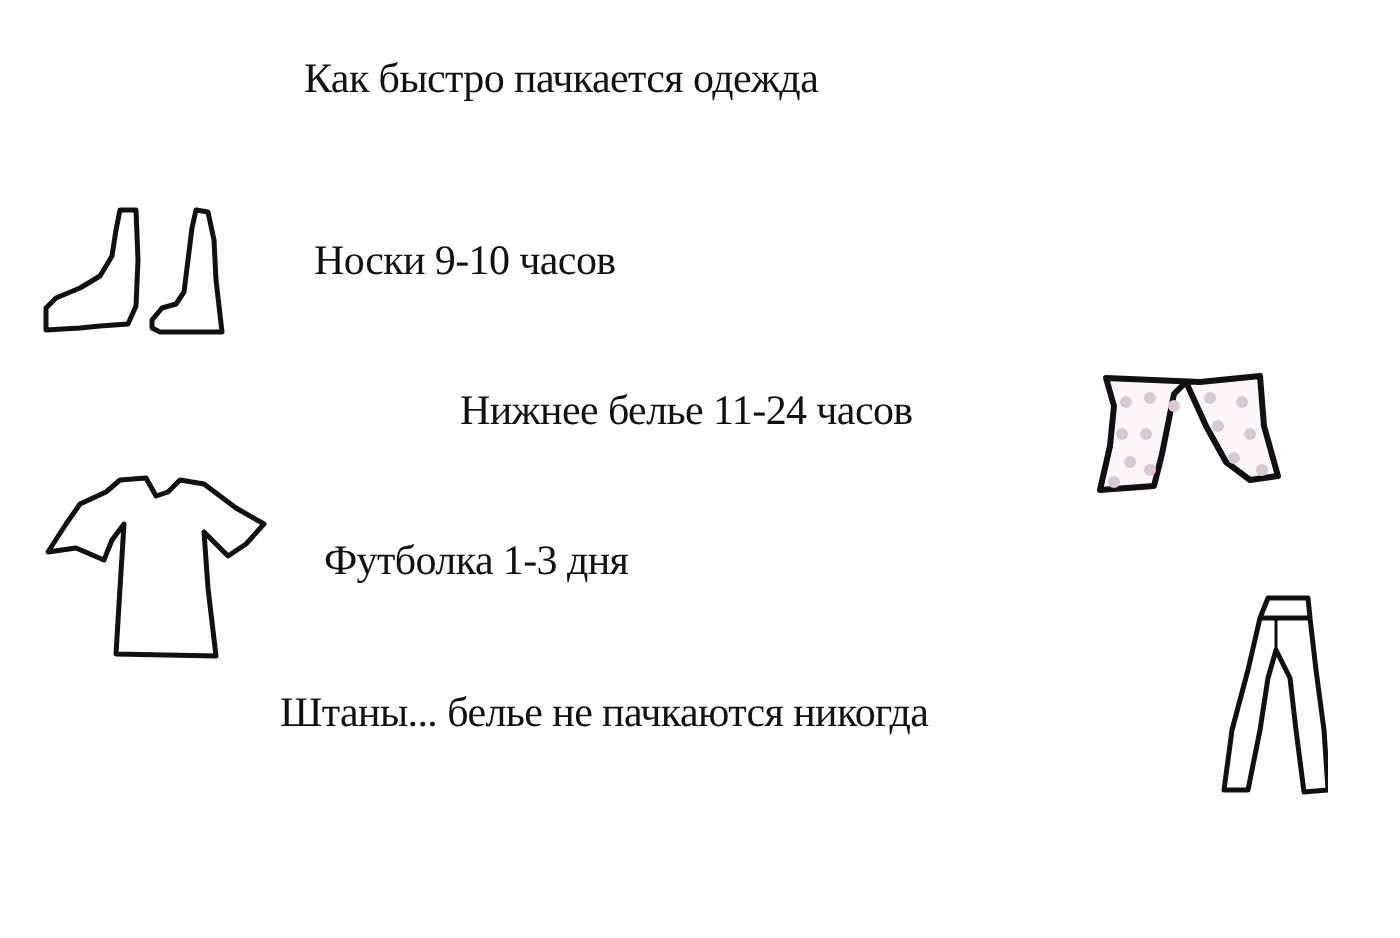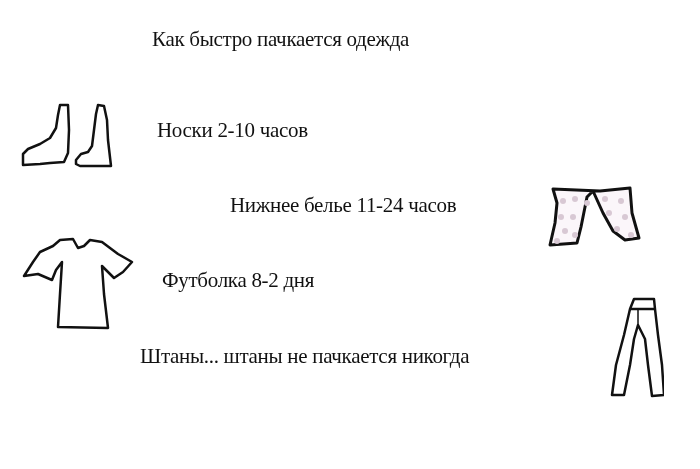--- a/index.html
+++ b/index.html
@@ -12,21 +12,21 @@
 <body>
 
 <div class="txt" style="left:152px; top:27px;text-align:center;">Как быстро пачкается одежда</div>
 
 <div class="icon" style="left:18px; top:100px;">
   <svg width="120" height="70" viewBox="0 0 120 70">
     <path d="M42 5 L50 5 L51 30 L50 53 L46 62 L32 63 L22 64 L5 65 L5 54 L10 49 L22 44 L32 38 L38 28 L40 15 Z" fill="none" stroke="#111" stroke-width="2.5" stroke-linejoin="round"></path>
     <path d="M80 5 L86 6 L89 20 L90 40 L93 66 L62 66 L58 64 L58 60 L63 54 L70 52 L74 46 L76 30 L78 14 Z" fill="none" stroke="#111" stroke-width="2.5" stroke-linejoin="round"></path>
   </svg>
 </div>
-<div class="txt" style="left:157px; top:118px;">Носки 2-10 часов</div>
+<div class="txt" style="left:157px; top:118px;">Носки 9-10 часов</div>
 
 <div class="txt" style="left:230px; top:193px;">Нижнее белье 11-24 часов</div>
 <div class="icon" style="left:545px; top:183px;">
   <svg width="100" height="70" viewBox="0 0 100 70">
     <path d="M8 6 L55 8 L85 5 L87 30 L94 55 L80 57 L68 48 L58 30 L48 8 L42 14 L36 44 L32 60 L5 62 L10 40 L12 20 Z" fill="#fbf6fa" stroke="#111" stroke-width="3" stroke-linejoin="round"></path>
     <g fill="#d8c8d4">
       <circle cx="18" cy="18" r="3"></circle>
         <circle cx="30" cy="16" r="3"></circle>
         <circle cx="42" cy="20" r="3"></circle>
         <circle cx="60" cy="16" r="3"></circle>
@@ -42,22 +42,22 @@
       <circle cx="12" cy="58" r="3"></circle>
     </g>
   </svg>
 </div>
 
 <div class="icon" style="left:18px; top:234px;">
   <svg width="120" height="100" viewBox="0 0 120 100">
     <path d="M42 6 L55 5 L60 14 L66 12 L72 6 L84 8 L100 20 L114 28 L105 38 L96 44 L84 32 L86 60 L90 94 L40 93 L42 60 L44 28 L38 36 L34 46 L20 40 L6 42 L15 28 L22 18 L35 12 Z" fill="none" stroke="#111" stroke-width="2.5" stroke-linejoin="round"></path>
   </svg>
 </div>
-<div class="txt" style="left:162px; top:268px;">Футболка 8-2 дня</div>
+<div class="txt" style="left:162px; top:268px;">Футболка 1-3 дня</div>
 
-<div class="txt" style="left:140px; top:344px;">Штаны... штаны не пачкается никогда</div>
+<div class="txt" style="left:140px; top:344px;">Штаны... белье не пачкаются никогда</div>
 <div class="icon" style="left:604px; top:295px;">
   <svg width="60" height="105" viewBox="0 0 60 105">
     <path d="M30 4 L50 4 L51 14 L54 40 L58 70 L60 100 L48 101 L44 70 L41 44 L34 30 L30 44 L26 70 L20 100 L8 100 L12 70 L20 40 L26 14 Z" fill="none" stroke="#111" stroke-width="2.5" stroke-linejoin="round"></path>
     <path d="M26 14 L51 14" stroke="#111" stroke-width="2.5"></path>
     <path d="M34 14 L34 30" stroke="#111" stroke-width="1.5"></path>
   </svg>
 </div>
 
 </body></html>

